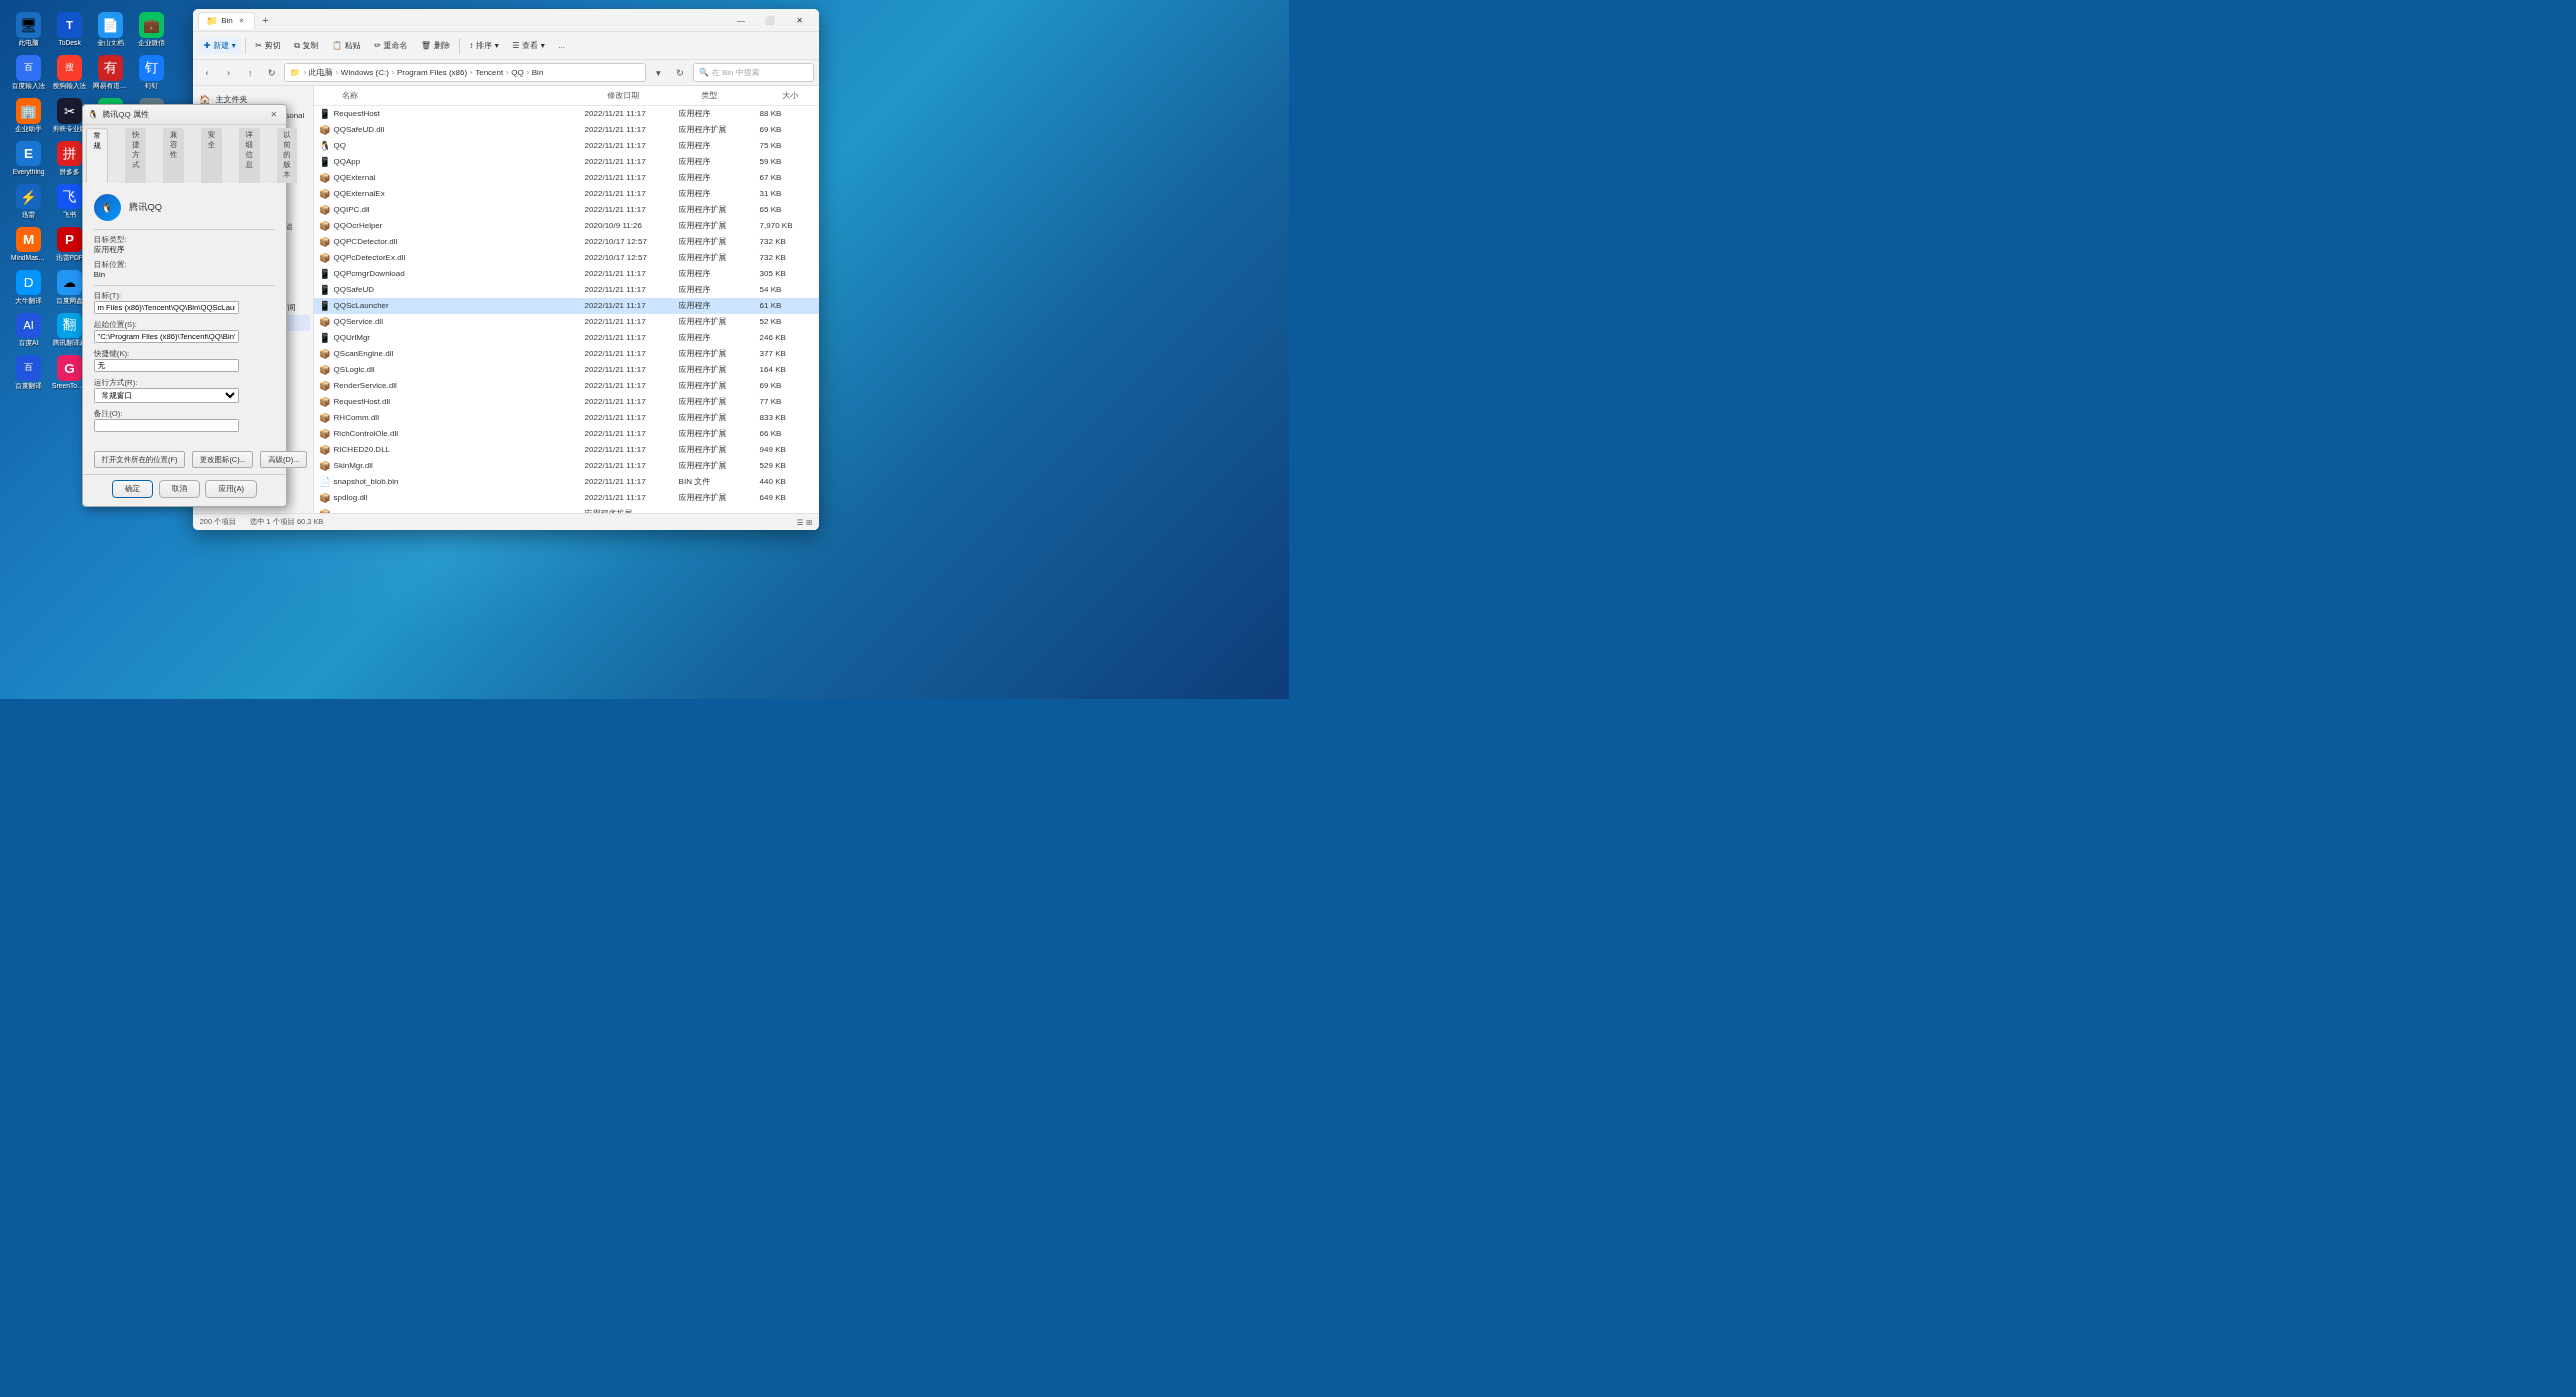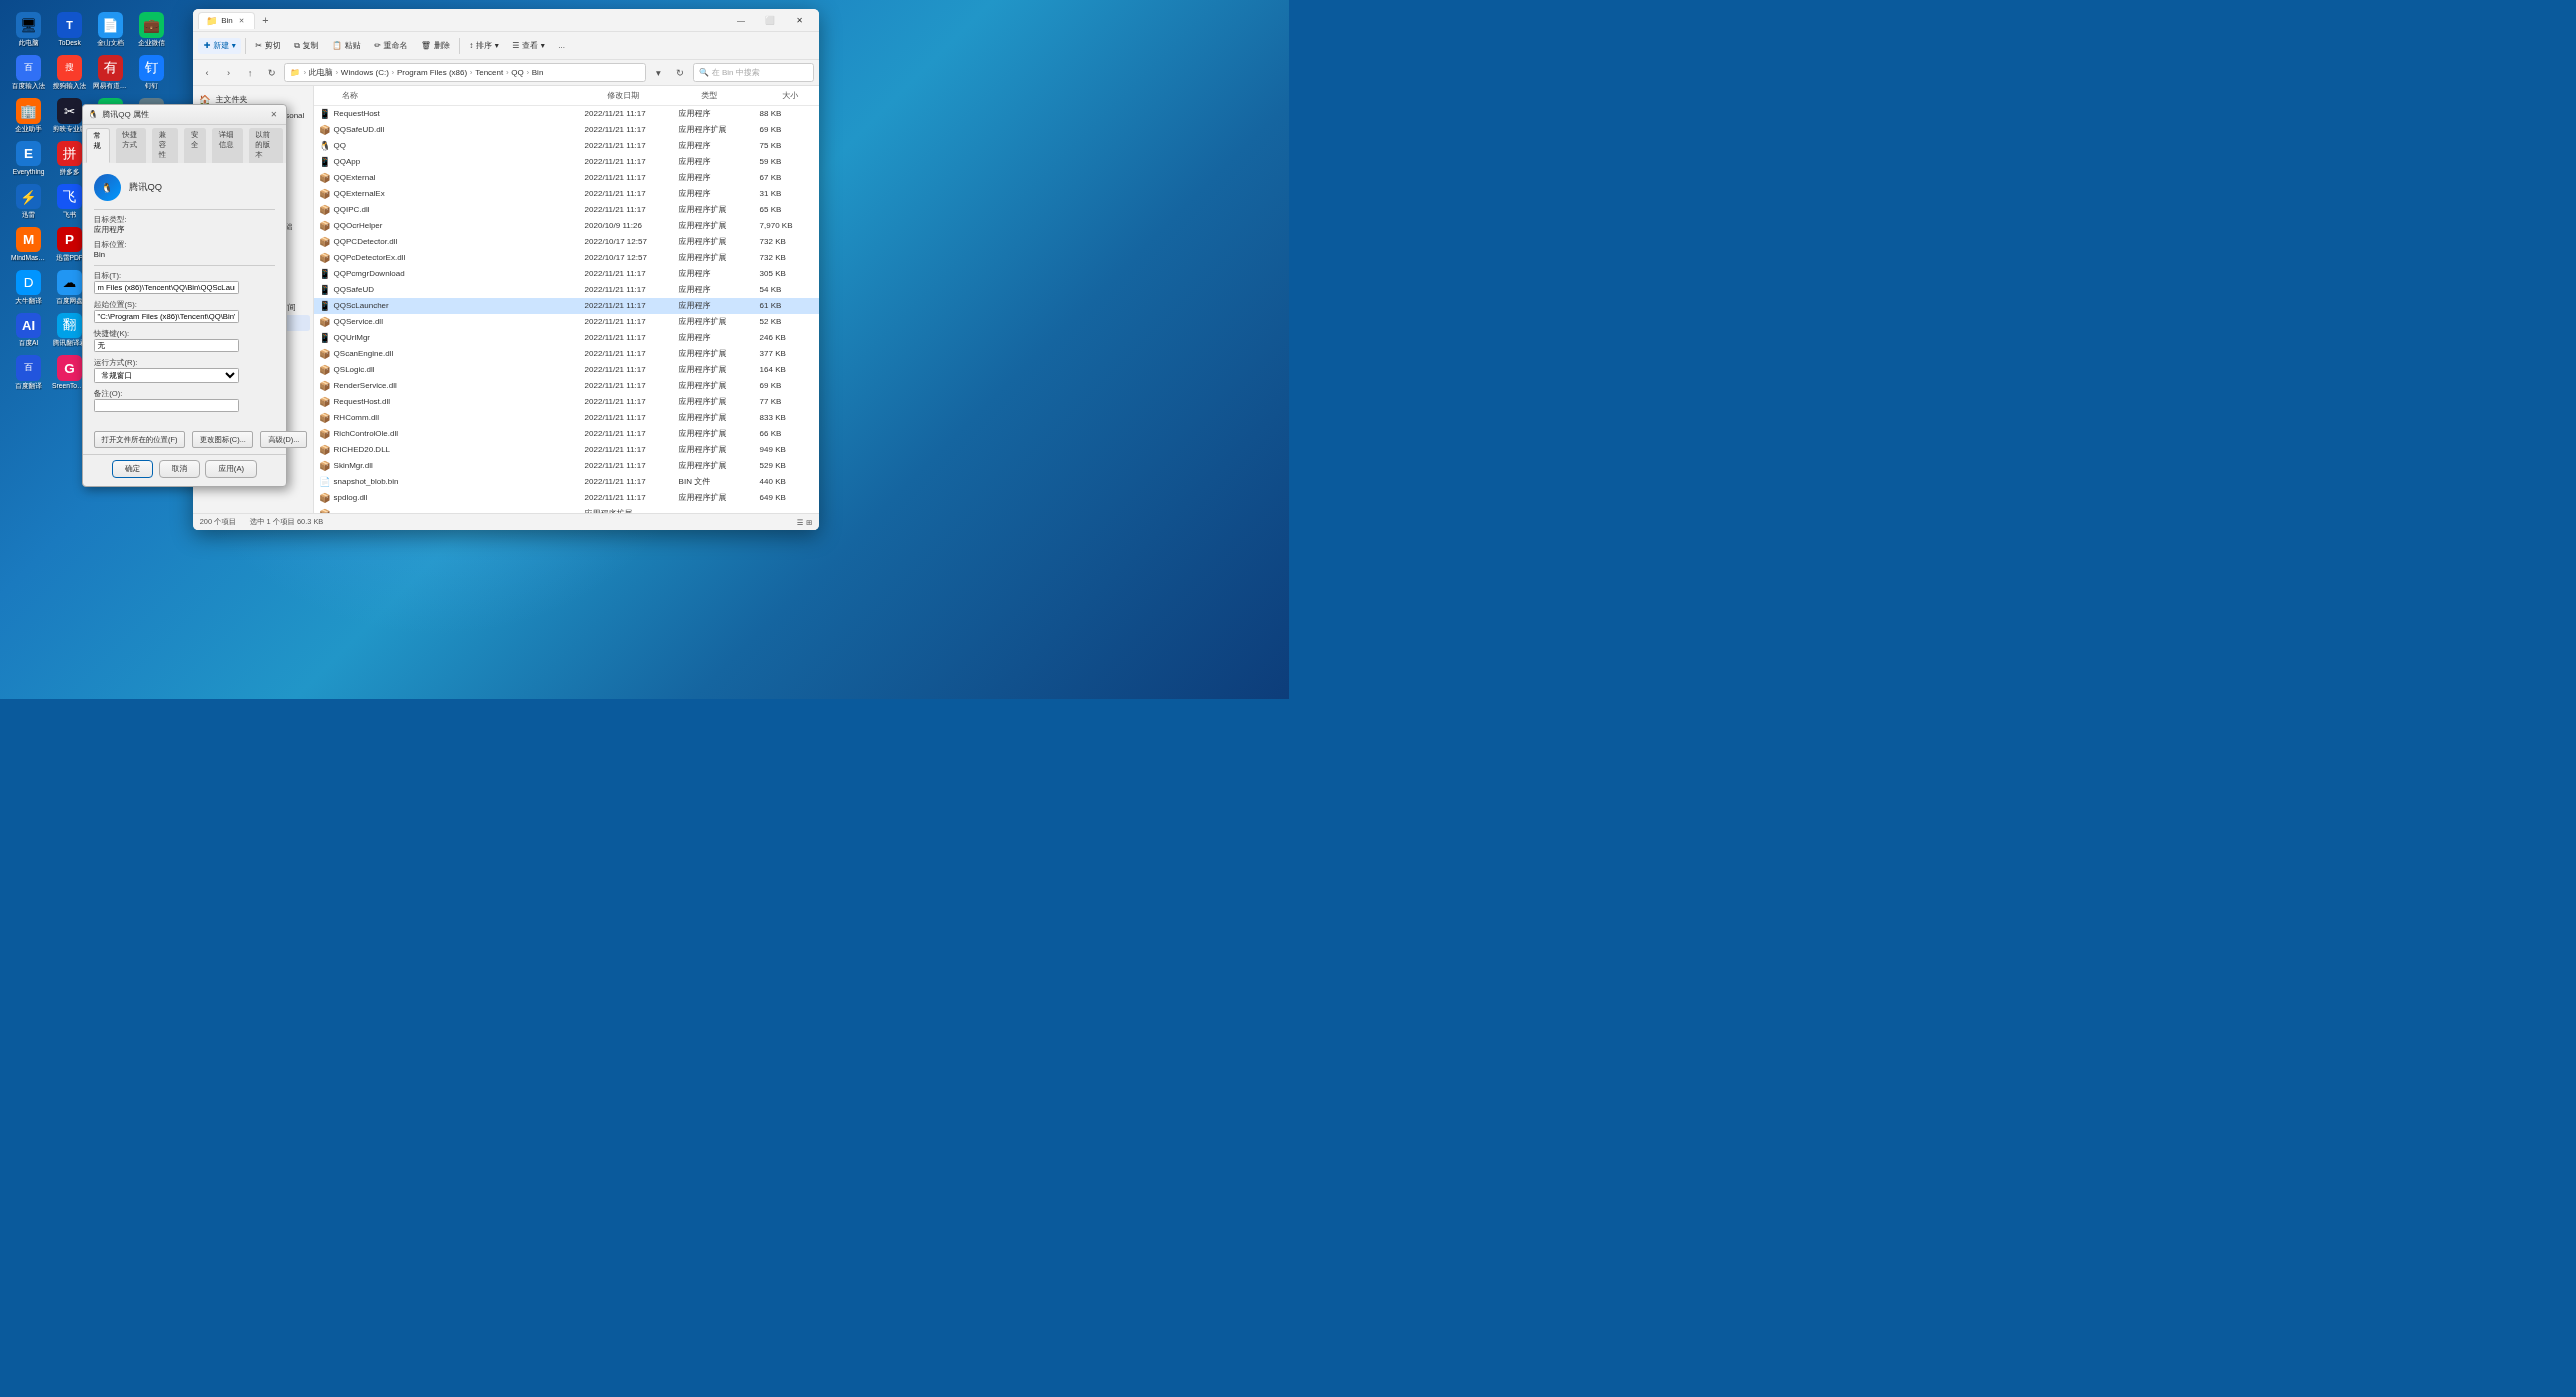--- a/index.html
+++ b/index.html
@@ -394,21 +394,21 @@
       cursor: pointer;
       font-size: 8px;
       color: #666;
     }
 
     
     .dialog-tabs {
       display: flex;
       background: #e8e8e8;
       padding: 2.7px 2.7px 0;
-      gap: 6px;
+      gap: 17px;
     }
 
     .dialog-tab {
       padding: 2.7px 6.7px;
       font-size: 7.4px;
       cursor: pointer;
       border-radius: 2.7px 2.7px 0 0;
       color: #444;
       background: #d8d8d8;
     }
@@ -665,21 +665,21 @@
       <div class="desktop-icon">
         <div class="icon-img qq-penguin">🐧</div>
         <span class="icon-label">腾讯QQ</span>
       </div>
       <div class="desktop-icon">
         <div class="icon-img" style="background:#1a1a1a; color:white;">▶</div>
         <span class="icon-label">PotPlayer Sc...</span>
       </div>
 
       <div class="desktop-icon">
-        <div class="icon-img" style="background:#2255dd; color:white; font-size:13px; font-weight:bold;">AI</div>
+        <div class="icon-img" style="background:#2255dd; color:white; font-size:11px; font-weight:normal;">AI</div>
         <span class="icon-label">百度AI</span>
       </div>
       <div class="desktop-icon">
         <div class="icon-img" style="background:#00a1e9; color:white;">翻</div>
         <span class="icon-label">腾讯翻译君</span>
       </div>
       <div class="desktop-icon">
         <div class="icon-img" style="background:#ffaa00;">🎵</div>
         <span class="icon-label">QQ音乐</span>
       </div>

